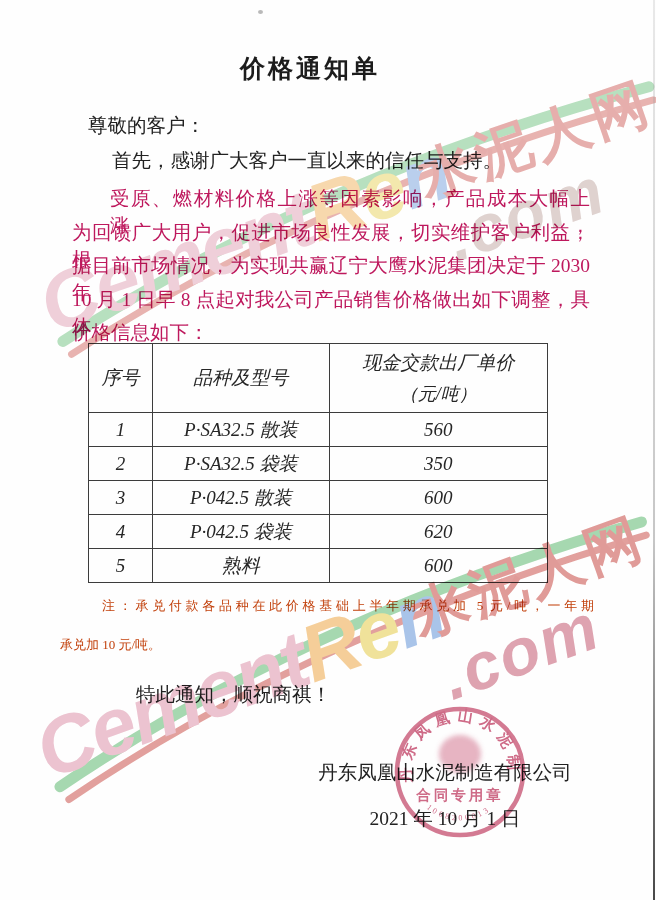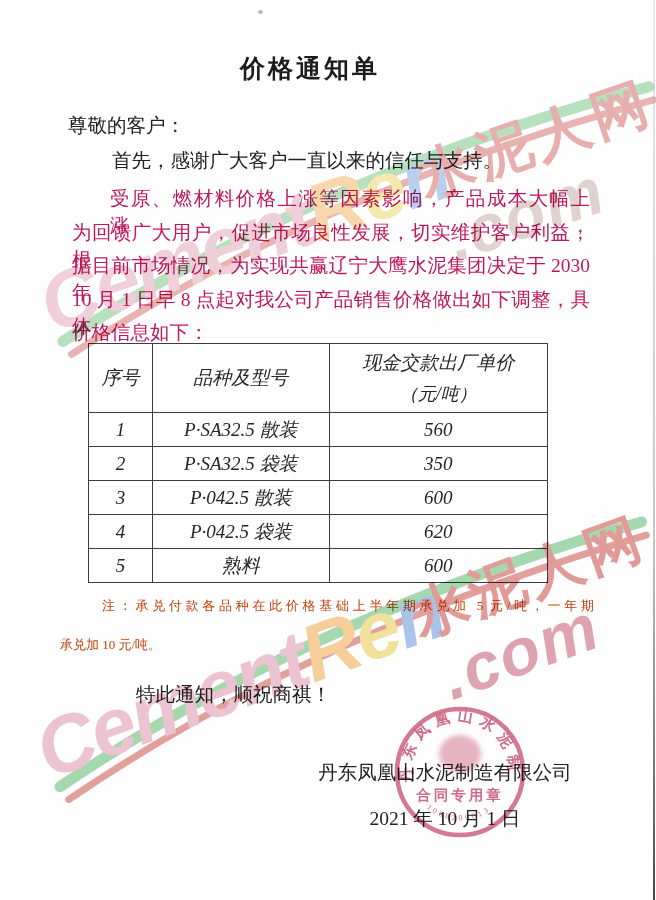--- a/index.html
+++ b/index.html
@@ -2,21 +2,21 @@
 <html><head>
 <meta charset="utf-8">
 <style>
   html,body{margin:0;padding:0;background:#ffffff;}
   .page{position:relative;width:656px;height:900px;background:#fefefe;overflow:hidden;
         font-family:"Liberation Serif",serif;color:#222;}
   .abs{position:absolute;}
   
   .doc-title{left:-18px;top:52px;width:656px;text-align:center;font-size:25px;font-weight:bold;
              letter-spacing:3px;color:#1c1c1c;}
-  .salutation{left:68px;top:112px;font-size:19.5px;}
+  .salutation{left:88px;top:112px;font-size:19.5px;}
   .intro{left:112px;top:147px;font-size:19.5px;}
   .bodyline{font-size:19.5px;color:#be185d;white-space:nowrap;}
   .bl-just{left:72px;width:518px;text-align:justify;text-align-last:justify;white-space:normal;}
   .bl0{left:110px;top:185px;width:480px;}
   .bl1{top:219px;}
   .bl2{top:252px;}
   .bl3{top:286px;}
   .bl4{left:72px;top:319px;}
   .noteline{font-size:13px;color:#c2410c;}
   .nl0{left:102px;top:597px;width:492px;}

